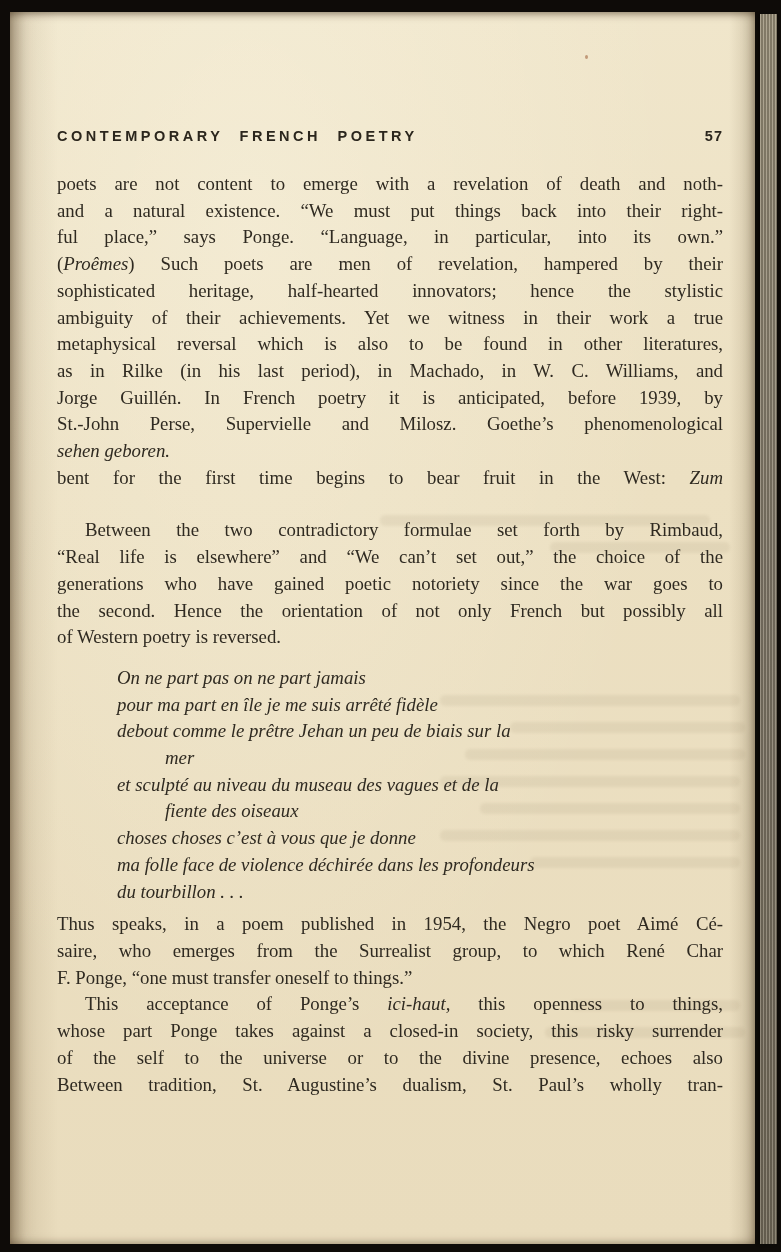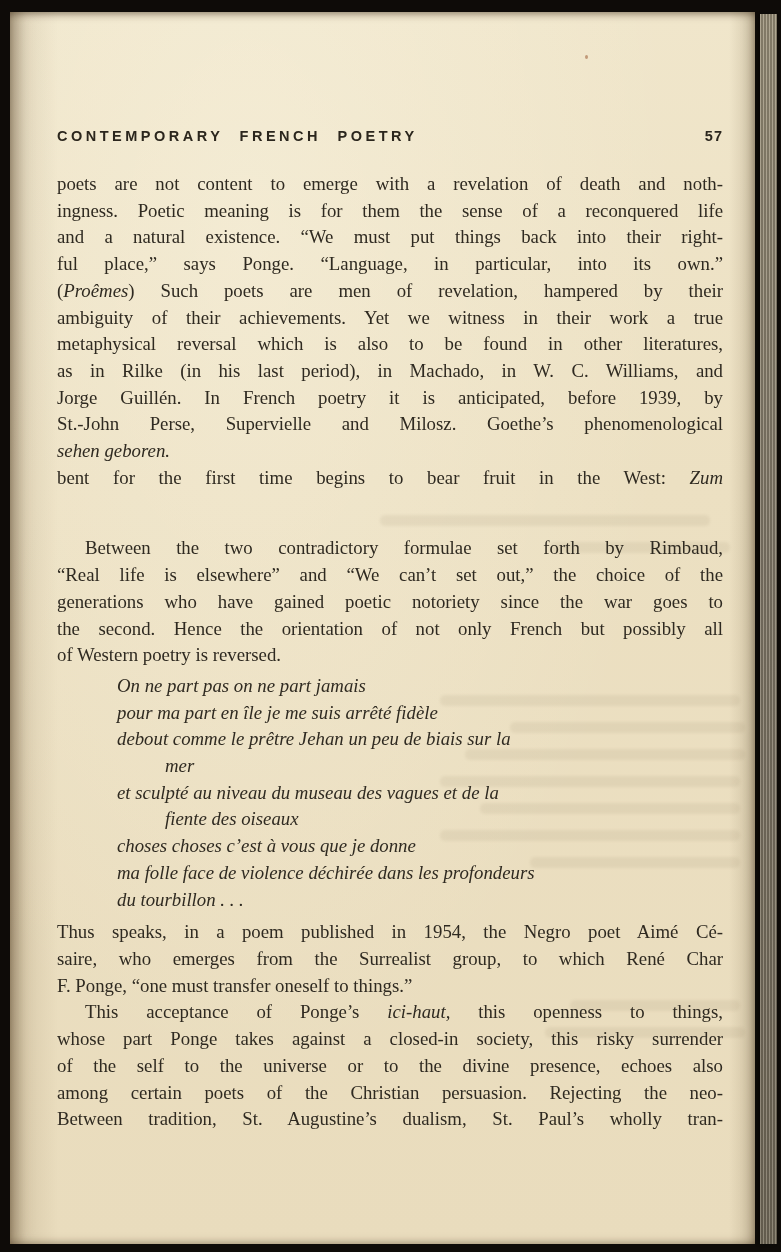--- a/index.html
+++ b/index.html
@@ -57,26 +57,26 @@
     font-family:"Liberation Sans", sans-serif;
     font-weight:bold;font-size:14.5px;
     letter-spacing:3.5px;word-spacing:9px;
     color:#2b261d;
     margin-bottom:27px;
   }
   .header .folio{letter-spacing:1px;word-spacing:0;}
 
   .body-text{font-size:18.8px;line-height:26.7px;}
   .para{margin:0;}
-  .para.spaced{margin-top:44px;}
+  .para.spaced{margin-top:26px;}
   .line{white-space:pre-wrap;}
   .line.just{text-align:justify;text-align-last:justify;}
   .para.indent .line:first-child{padding-left:28px;}
 
-  .para.verse{margin:4px 0 6px 60px;font-style:italic;}
+  .para.verse{margin:14px 0 6px 60px;font-style:italic;}
   .para.verse .line.cont{padding-left:48px;}
 </style>
 </head>
 <body>
 
 <div class="scan">
 
   <div class="fore-edge"></div>
 
   <div class="page">
@@ -98,24 +98,24 @@
     </div>
 
     <div class="text-block">
       <div class="header">
         <span class="running-title">CONTEMPORARY FRENCH POETRY</span>
         <span class="folio">57</span>
       </div>
       <div class="body-text">
           <div class="para prose">
             <div class="line just"><span>poets are not content to emerge with a revelation of death and noth-</span></div>
-            <div class="line just"><span>ingness. Poetic meaning is for them the sense of a reconquered life</span></div>
             <div class="line just"><span>and a natural existence. “We must put things back into their right-</span></div>
             <div class="line just"><span>ful place,” says Ponge. “Language, in particular, into its own.”</span></div>
             <div class="line just"><span>(</span><i>Proêmes</i><span>) Such poets are men of revelation, hampered by their</span></div>
+            <div class="line just"><span>sophisticated heritage, half-hearted innovators; hence the stylistic</span></div>
             <div class="line just"><span>ambiguity of their achievements. Yet we witness in their work a true</span></div>
             <div class="line just"><span>metaphysical reversal which is also to be found in other literatures,</span></div>
             <div class="line just"><span>as in Rilke (in his last period), in Machado, in W. C. Williams, and</span></div>
             <div class="line just"><span>Jorge Guillén. In French poetry it is anticipated, before 1939, by</span></div>
             <div class="line just"><span>St.-John Perse, Supervielle and Milosz. Goethe’s phenomenological</span></div>
             <div class="line"><i>sehen geboren.</i></div>
             <div class="line just"><span>bent for the first time begins to bear fruit in the West: </span><i>Zum</i></div>
           </div>
           <div class="para prose indent spaced">
             <div class="line just"><span>Between the two contradictory formulae set forth by Rimbaud,</span></div>
@@ -137,20 +137,19 @@
           </div>
           <div class="para prose">
             <div class="line just"><span>Thus speaks, in a poem published in 1954, the Negro poet Aimé Cé-</span></div>
             <div class="line just"><span>saire, who emerges from the Surrealist group, to which René Char</span></div>
             <div class="line"><span>F. Ponge, “one must transfer oneself to things.”</span></div>
           </div>
           <div class="para prose indent">
             <div class="line just"><span>This acceptance of Ponge’s </span><i>ici-haut,</i><span> this openness to things,</span></div>
             <div class="line just"><span>whose part Ponge takes against a closed-in society, this risky surrender</span></div>
             <div class="line just"><span>of the self to the universe or to the divine presence, echoes also</span></div>
-            <div class="line just"><span>among certain poets of the Christian persuasion. Rejecting the neo-</span></div>
             <div class="line just"><span>Between tradition, St. Augustine’s dualism, St. Paul’s wholly tran-</span></div>
           </div>
         </div>
     </div>
 
   </div>
 </div>
 
 </body></html>

